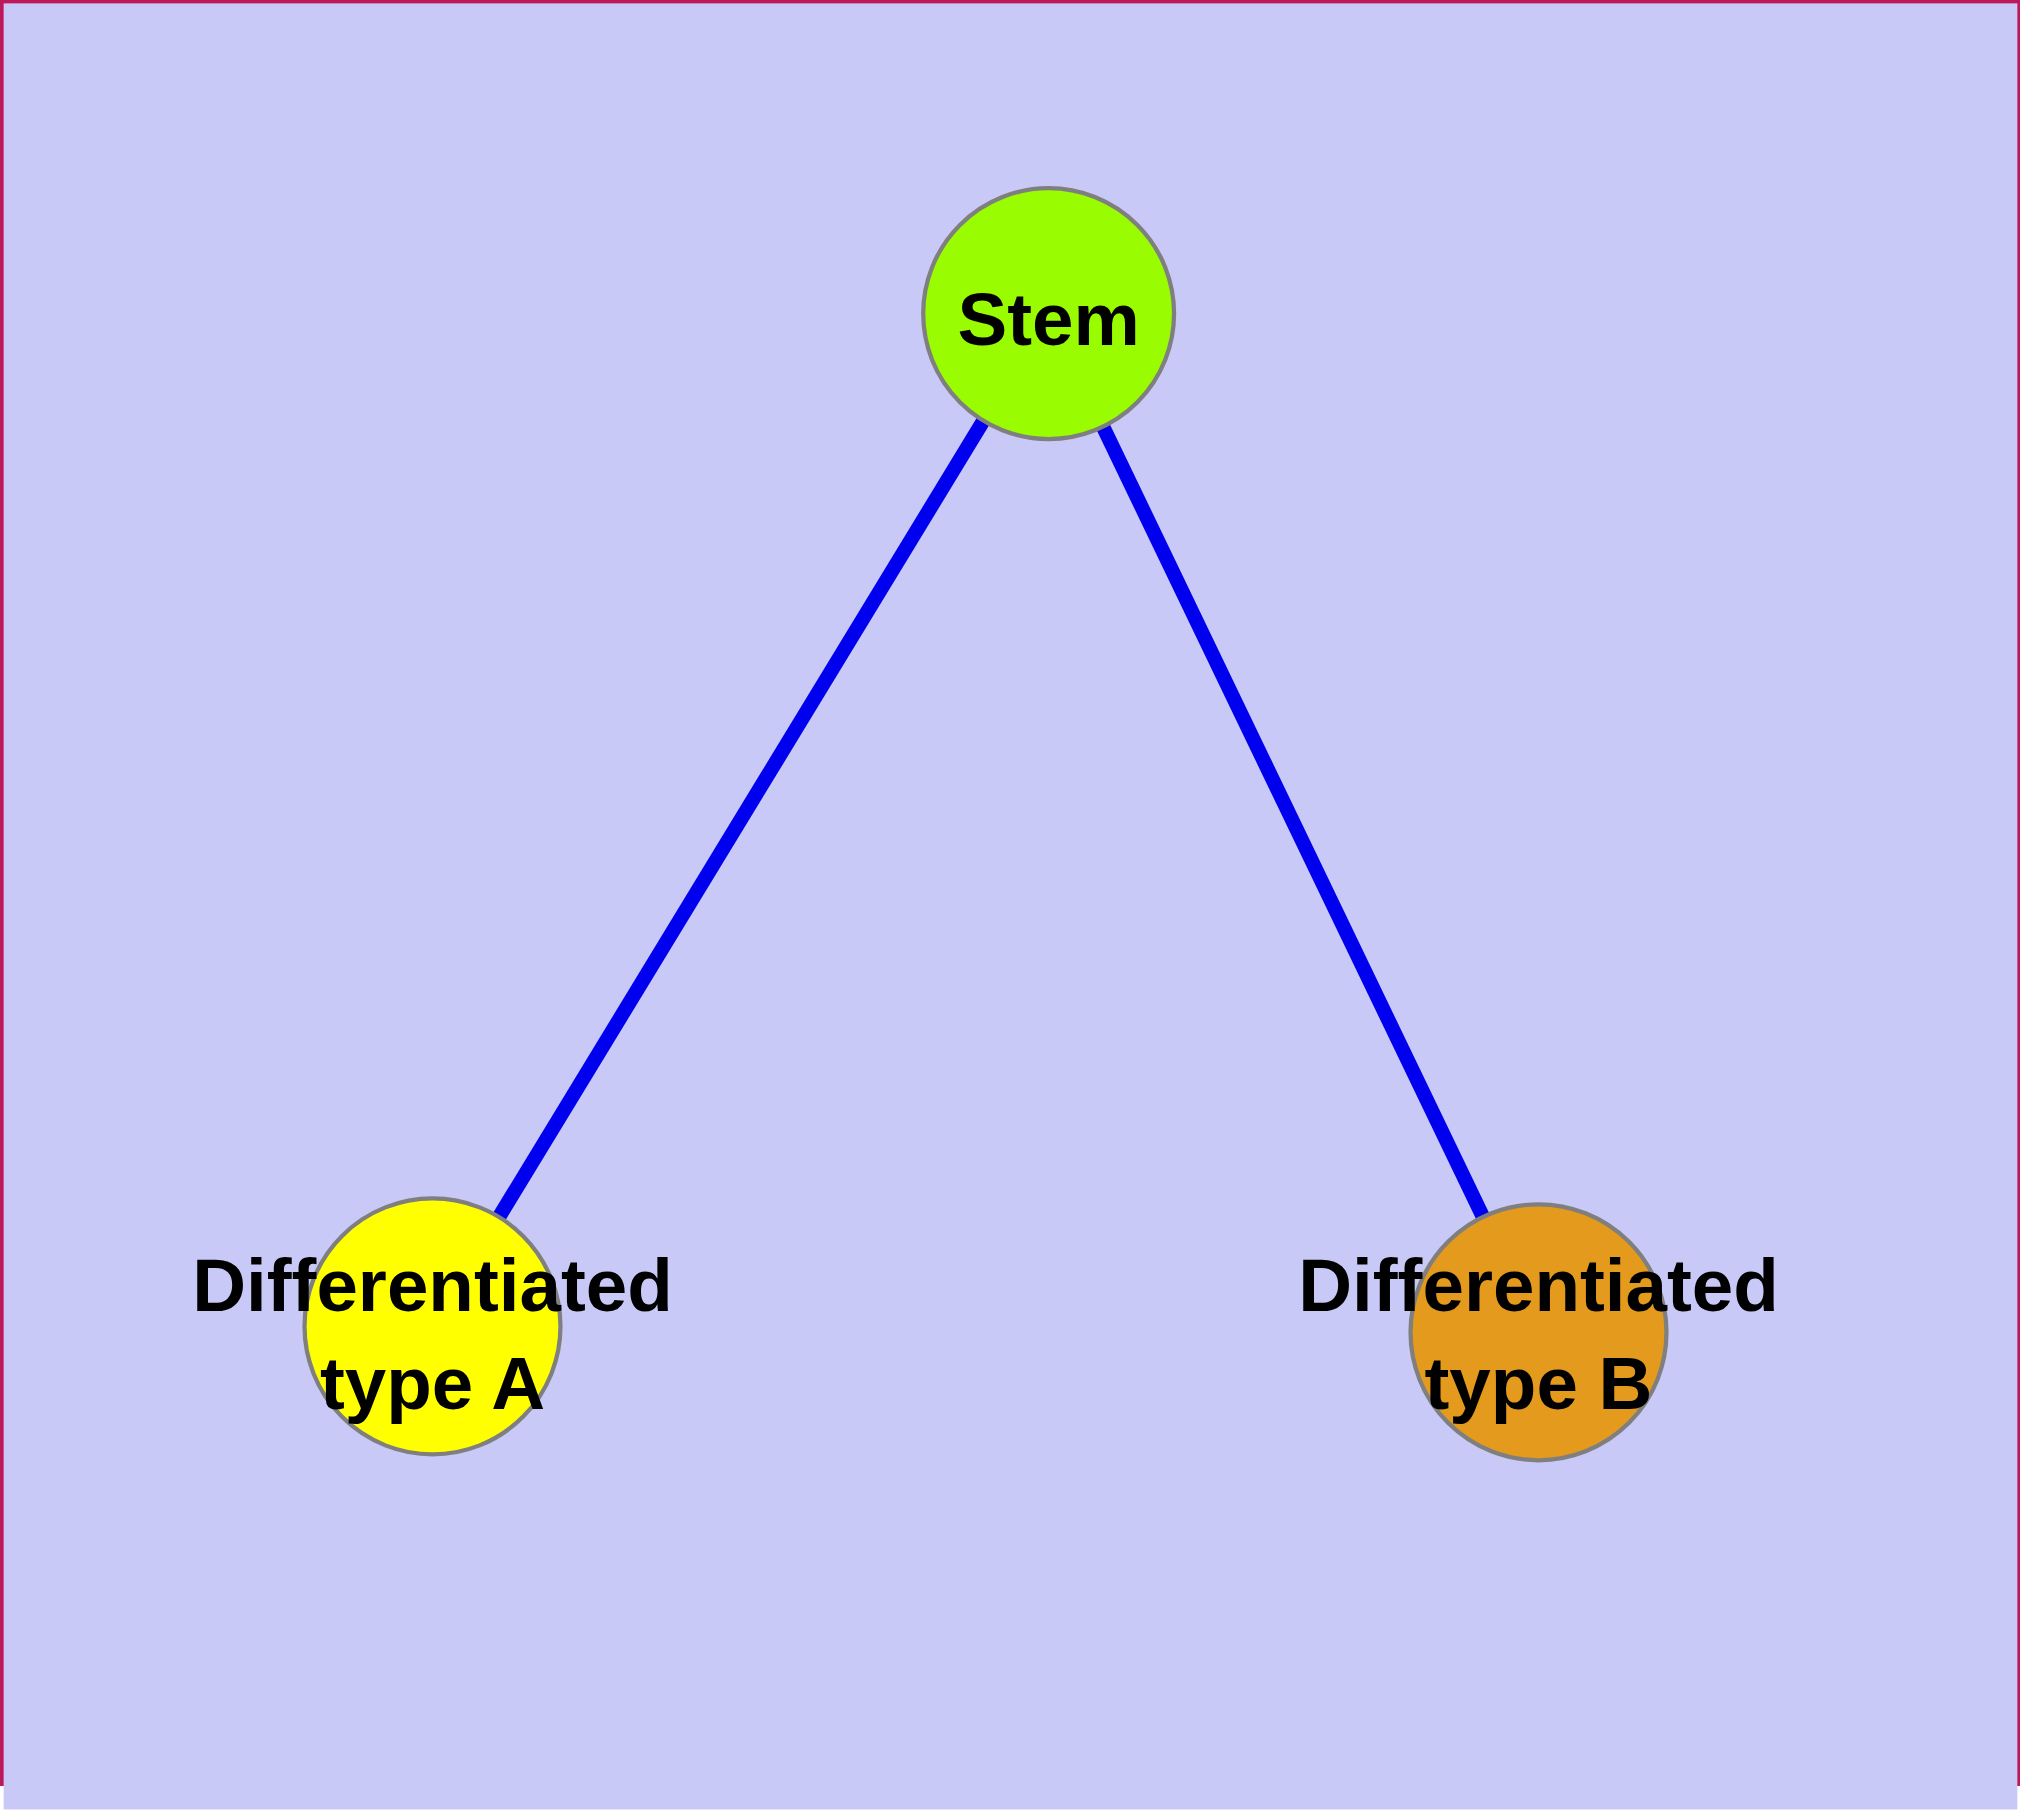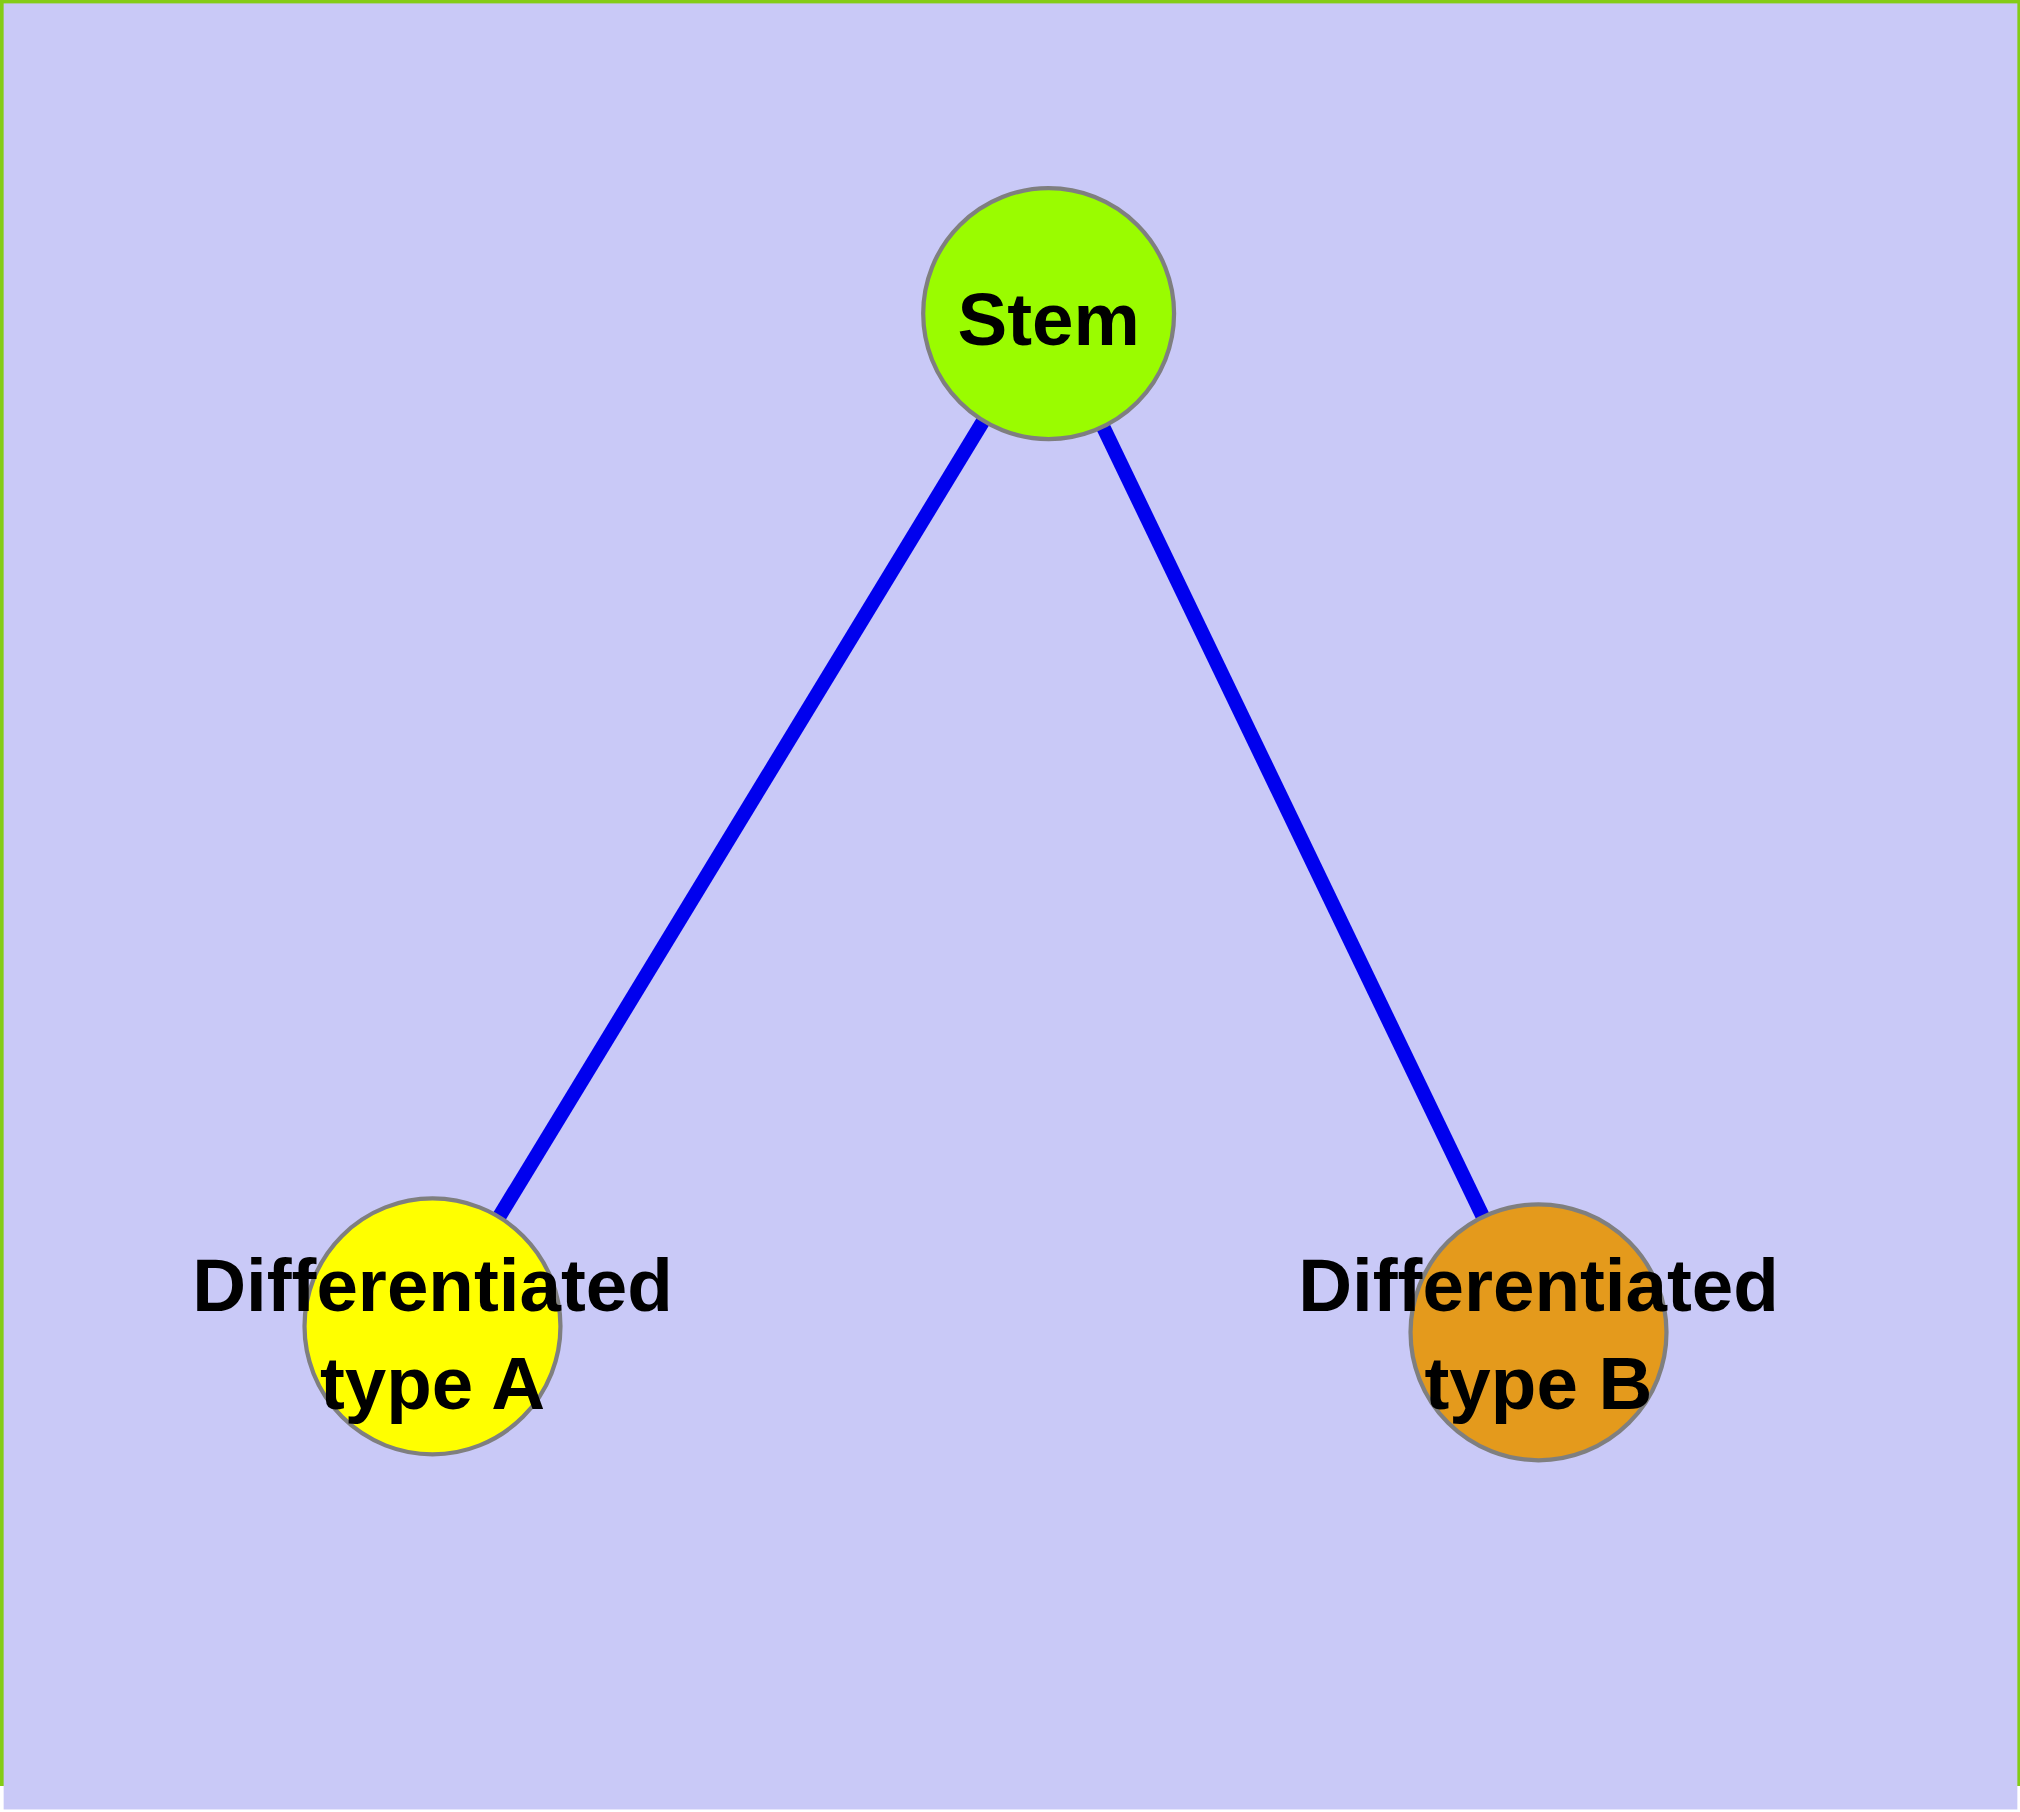--- a/index.html
+++ b/index.html
@@ -7,21 +7,21 @@
     padding: 0;
     background: #ffffff;
     width: 2021px;
     height: 1812px;
     overflow: hidden;
   }
   .stage {
     position: relative;
     width: 2021px;
     height: 1786px;
-    background: #84cc16;
+    background: #be185d;
     text-align: center;
   }
   svg.diagram {
     position: absolute;
     top: 0;
     left: 0;
     display: block;
   }
   svg.diagram text {
     font-family: "Liberation Sans", sans-serif;

